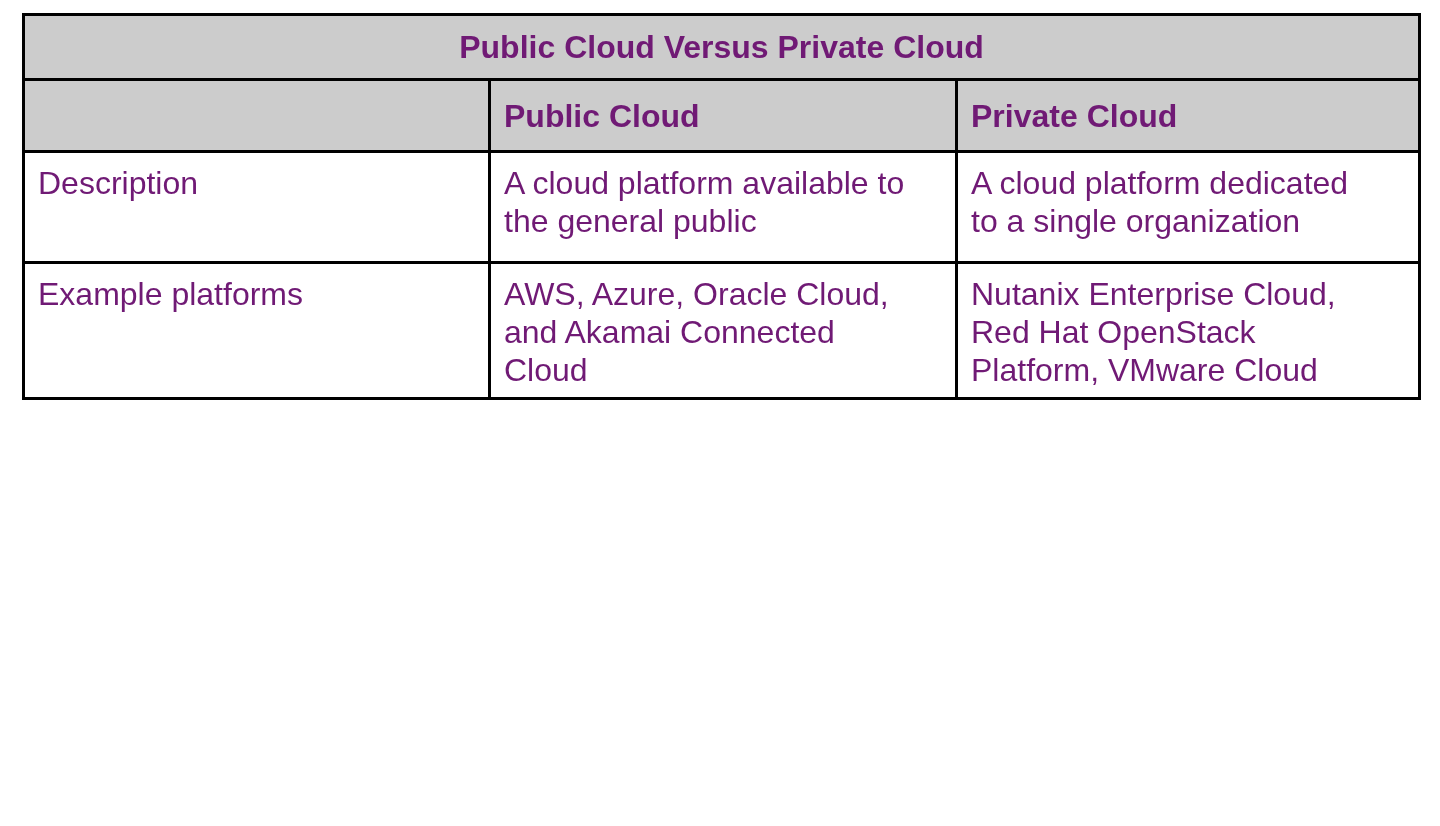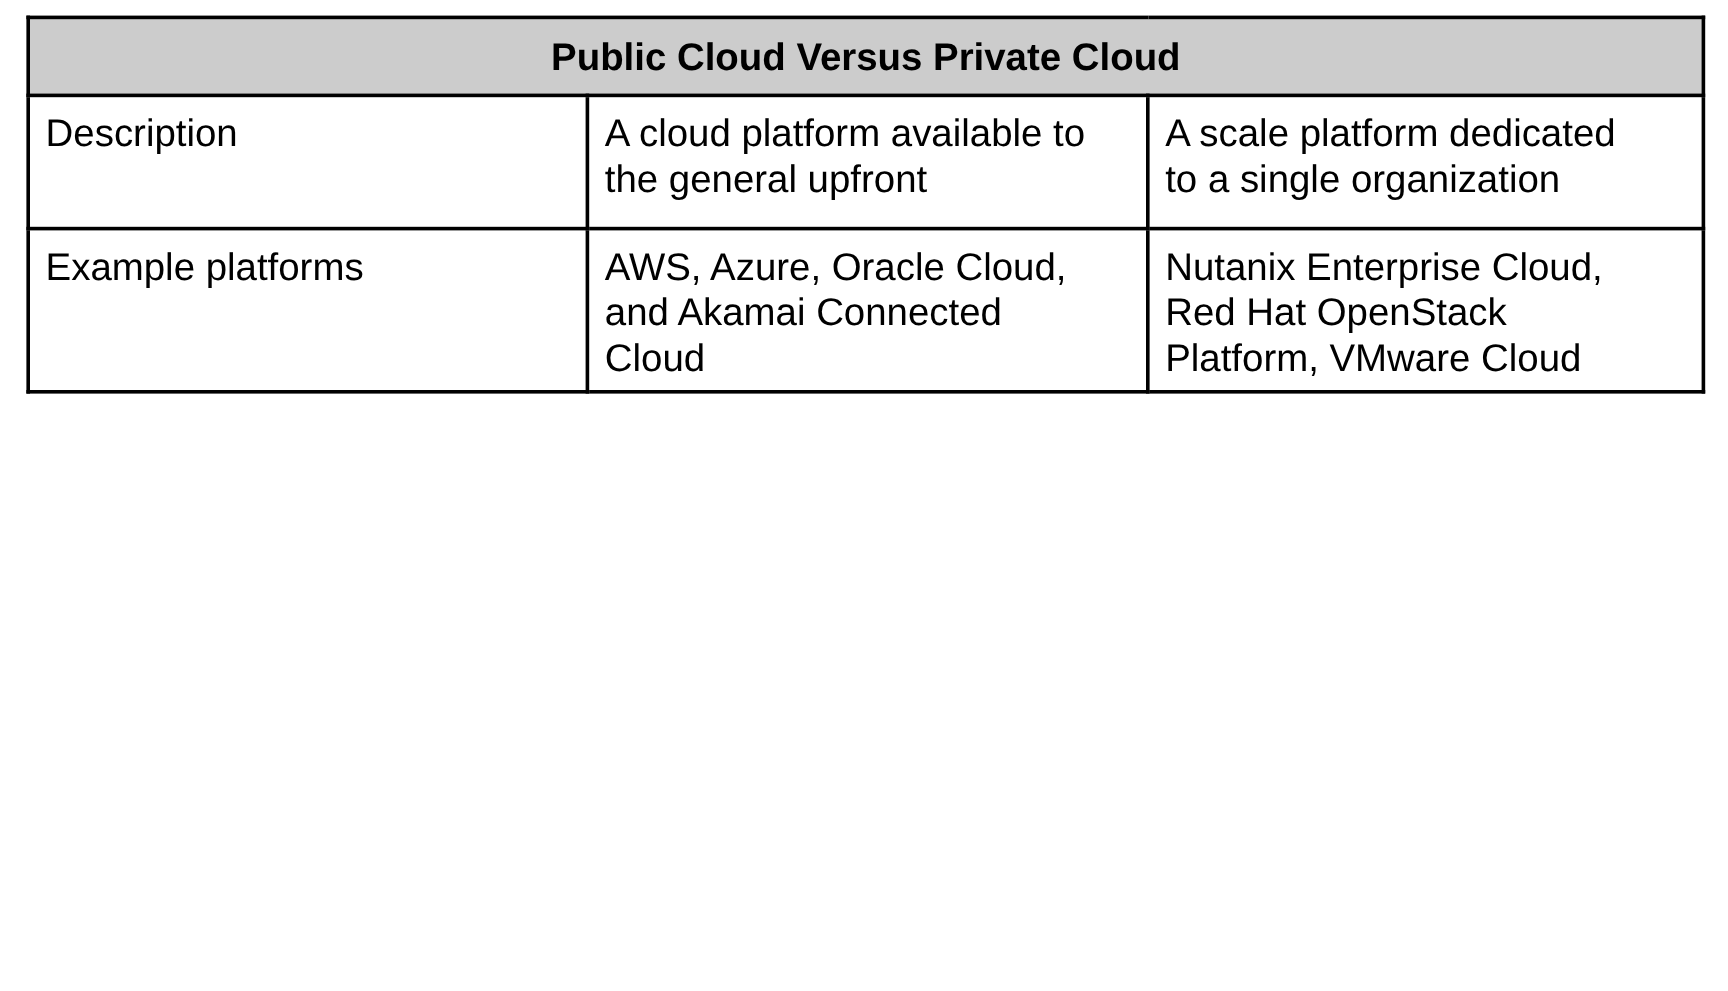--- a/index.html
+++ b/index.html
@@ -17,21 +17,21 @@
     top: 13px;
     width: 1396px;
     border-collapse: collapse;
     table-layout: fixed;
   }
   .comparison-table td {
     border: 3px solid #000000;
     font-family: "Liberation Sans", sans-serif;
     font-size: 32px;
     line-height: 38px;
-    color: #000000;
+    color: #701a75;
     vertical-align: top;
     padding: 11px 12px 8px 13px;
     overflow: hidden;
   }
   .title-cell {
     background: #cccccc;
     text-align: center;
     font-weight: 700;
     vertical-align: middle !important;
     padding: 0 13px !important;
@@ -77,25 +77,30 @@
 <table class="comparison-table">
   <colgroup>
     <col style="width:466px">
     <col style="width:467px">
     <col style="width:463px">
   </colgroup>
   <tbody>
     <tr class="r-title">
       <td colspan="3" class="title-cell">Public Cloud Versus Private Cloud</td>
     </tr>
+    <tr class="r-header">
+      <td class="header-cell"></td>
+      <td class="header-cell">Public Cloud</td>
+      <td class="header-cell">Private Cloud</td>
+    </tr>
   <tr class="r-body-0">
         <td class="label-cell">Description</td>
         <td class="content-cell">A cloud platform available to
-the general upfront</td>
-        <td class="content-cell">A scale platform dedicated
+the general public</td>
+        <td class="content-cell">A cloud platform dedicated
 to a single organization</td>
       </tr>
       <tr class="r-body-3">
         <td class="label-cell">Example platforms</td>
         <td class="content-cell">AWS, Azure, Oracle Cloud,
 and Akamai Connected
 Cloud</td>
         <td class="content-cell">Nutanix Enterprise Cloud,
 Red Hat OpenStack
 Platform, VMware Cloud</td>

